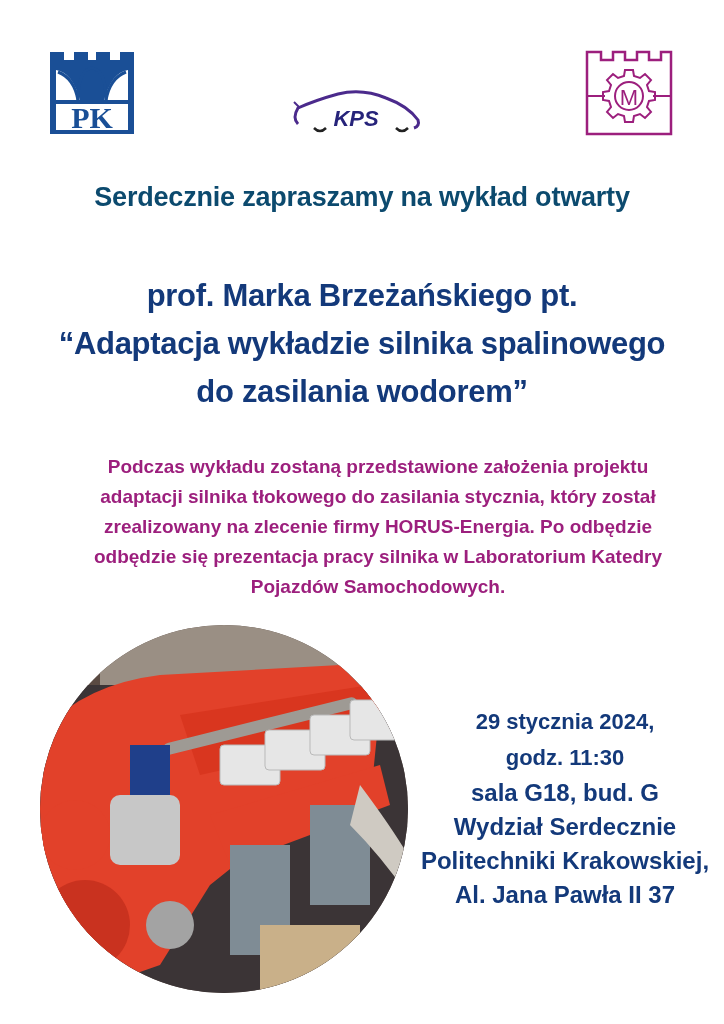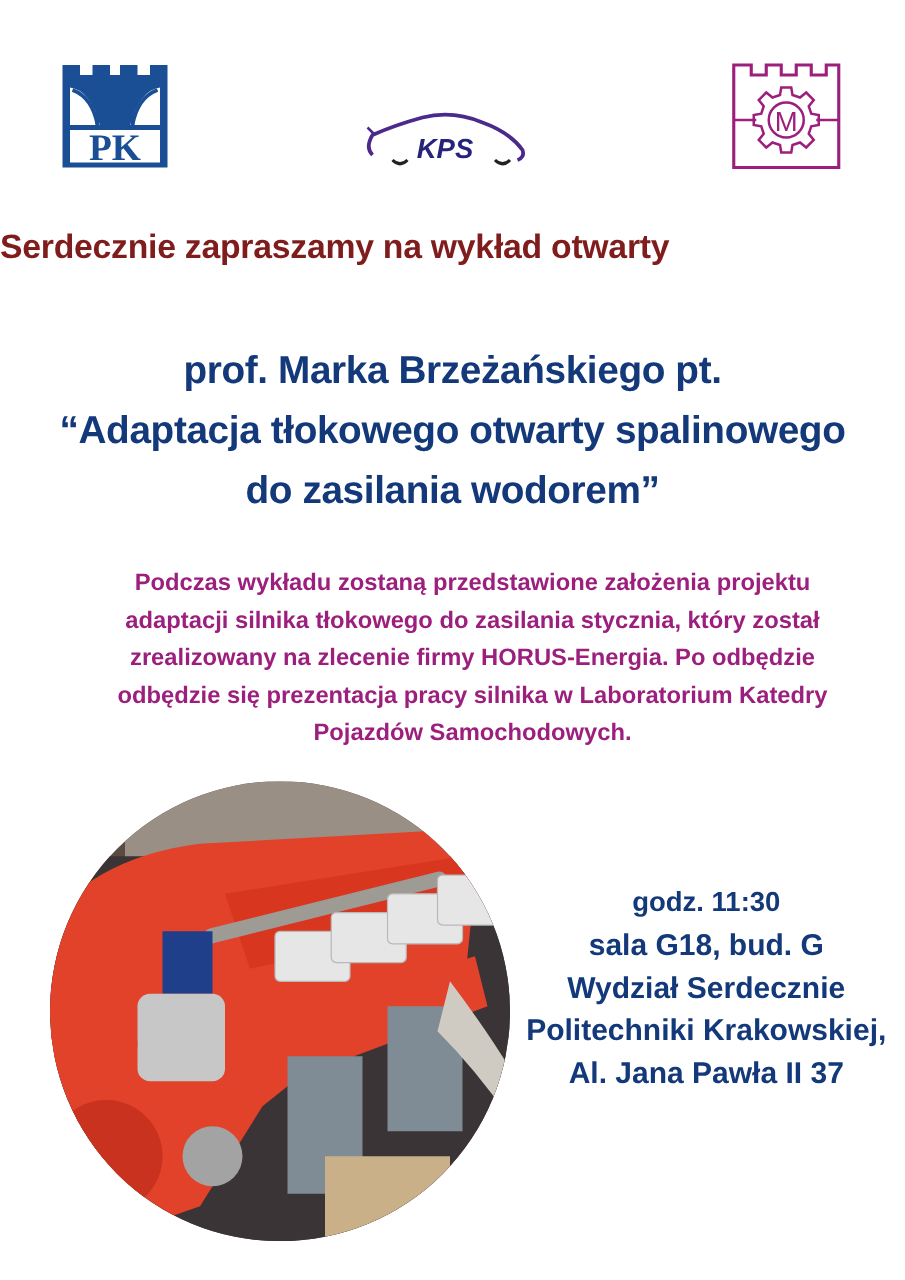--- a/index.html
+++ b/index.html
@@ -1,21 +1,21 @@
 <!DOCTYPE html>
 <html><head>
 <meta charset="utf-8">
 <style>
   html, body { margin: 0; padding: 0; background: #ffffff; }
   body { width: 724px; height: 1024px; position: relative; overflow: hidden; font-family: "Liberation Sans", sans-serif; }
   .logo { position: absolute; }
   #logo-pk { left: 48px; top: 48px; width: 88px; height: 88px; }
   #logo-kps { left: 290px; top: 84px; width: 134px; height: 56px; }
   #logo-wm { left: 585px; top: 48px; width: 88px; height: 88px; }
-  .invite { position: absolute; left: 0; top: 182px; width: 724px; color: #7f1d1d; font-weight: bold; font-size: 27px; letter-spacing: -0.2px; }
+  .invite { position: absolute; left: 0; top: 182px; width: 724px; text-align: center; color: #0c4a6e; font-weight: bold; font-size: 27px; letter-spacing: -0.2px; }
   .title { position: absolute; left: 0; top: 272px; width: 724px; text-align: center; color: #13397a; font-weight: bold; font-size: 31px; line-height: 48px; letter-spacing: -0.3px; }
   .desc { position: absolute; left: 36px; top: 452px; width: 684px; text-align: center; color: #9c1f7d; font-weight: bold; font-size: 19px; line-height: 30px; }
   .photo { position: absolute; left: 40px; top: 625px; width: 368px; height: 368px; border-radius: 50%; overflow: hidden; }
   .details { position: absolute; left: 420px; top: 704px; width: 290px; text-align: center; color: #13397a; font-weight: bold; }
   .details .big { font-size: 22px; line-height: 36px; }
   .details .small { font-size: 24px; line-height: 34px; }
 </style>
 </head>
 <body>
 
@@ -55,21 +55,21 @@
       <circle r="14"></circle>
     </g>
     <text x="44" y="57" text-anchor="middle" font-family="Liberation Sans, sans-serif" font-size="22" fill="#9c1f7d">M</text>
   </svg>
 </div>
 
 <div class="invite">Serdecznie zapraszamy na wykład otwarty</div>
 
 <div class="title">
   <div>prof. Marka Brzeżańskiego pt.</div>
-  <div>“Adaptacja tłokowego otwarty spalinowego</div>
+  <div>“Adaptacja wykładzie silnika spalinowego</div>
   <div>do zasilania wodorem”</div>
 </div>
 
 <div class="desc">
   <div>Podczas wykładu zostaną przedstawione założenia projektu</div>
   <div>adaptacji silnika tłokowego do zasilania stycznia, który został</div>
   <div>zrealizowany na zlecenie firmy HORUS-Energia. Po odbędzie</div>
   <div>odbędzie się prezentacja pracy silnika w Laboratorium Katedry</div>
   <div>Pojazdów Samochodowych.</div>
 </div>
@@ -95,18 +95,19 @@
     <rect x="270" y="180" width="60" height="100" fill="#7f8c95"></rect>
     <circle cx="35" cy="210" r="35" fill="#e2412a"></circle>
     <circle cx="45" cy="300" r="45" fill="#c9321f"></circle>
     <circle cx="130" cy="300" r="24" fill="#a3a3a3"></circle>
     <path d="M320 160 Q350 200 368 230 L368 270 Q340 230 310 200 Z" fill="#cfcac2"></path>
     <rect x="220" y="300" width="100" height="68" fill="#c9b089"></rect>
   </svg>
 </div>
 
 <div class="details">
+  <div class="big">29 stycznia  2024,</div>
   <div class="big">godz. 11:30</div>
   <div class="small">sala G18, bud. G</div>
   <div class="small">Wydział Serdecznie</div>
   <div class="small">Politechniki Krakowskiej,</div>
   <div class="small">Al. Jana Pawła II 37</div>
 </div>
 
 </body></html>

